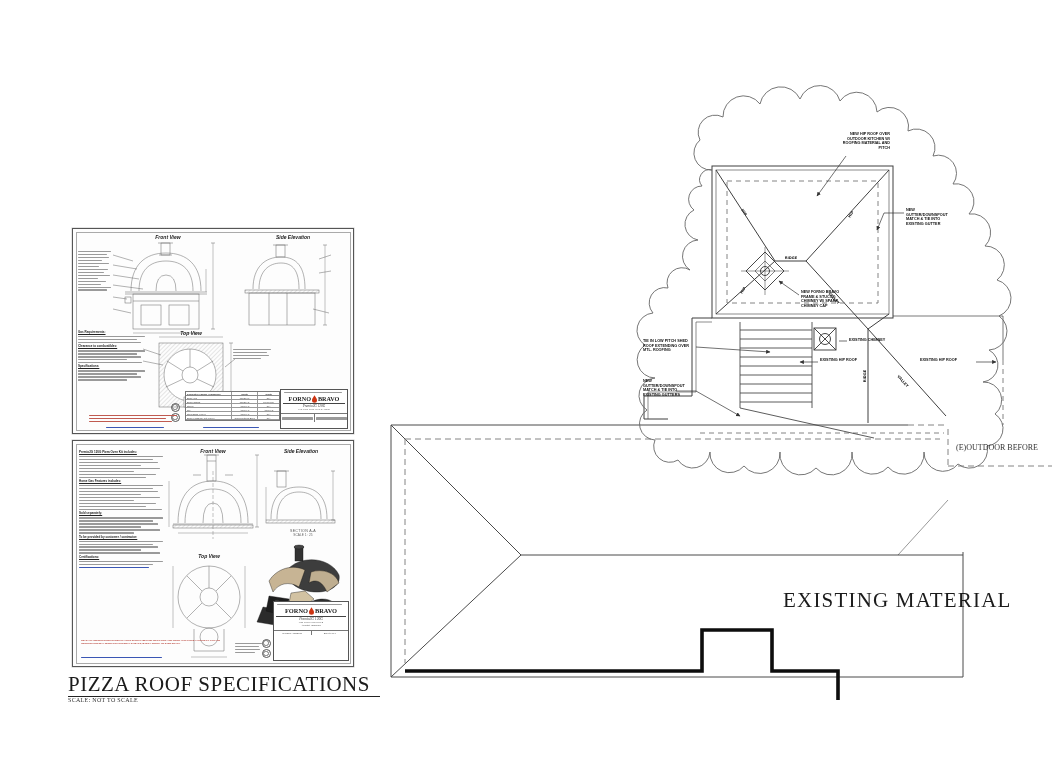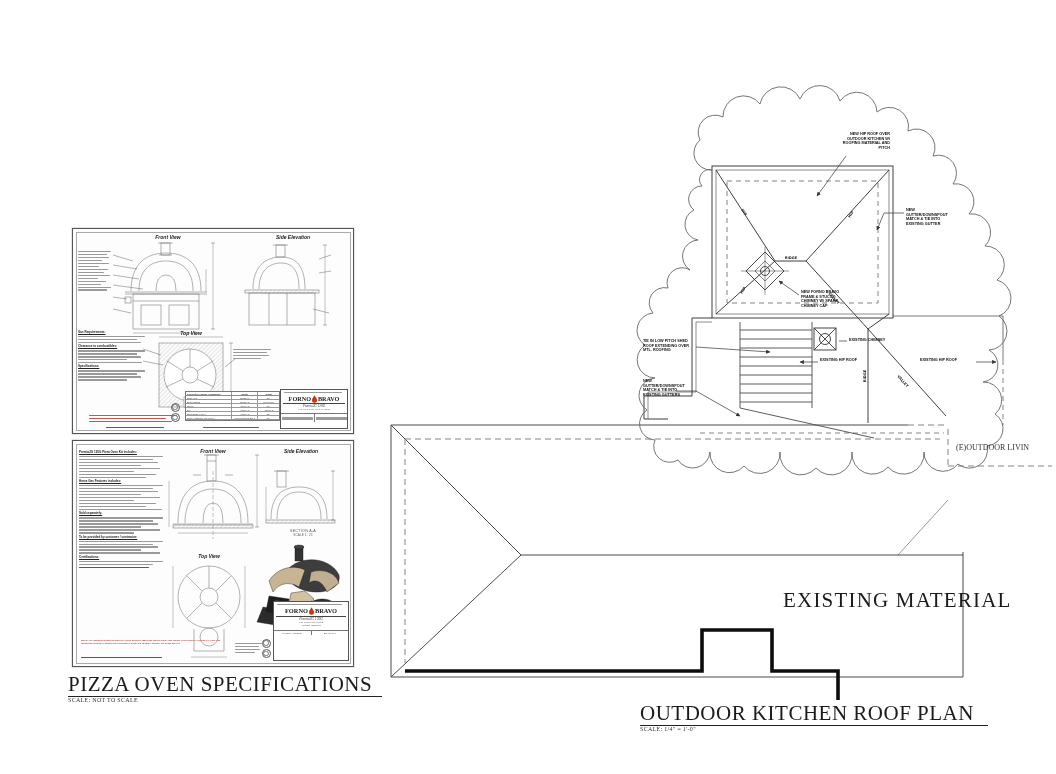--- a/index.html
+++ b/index.html
@@ -181,28 +181,24 @@
   <div class="ann" style="left:643px;top:339px;width:54px;">TIE IN LOW PITCH SHED
 ROOF EXTENDING OVER
 MTL. ROOFING</div>
   <div class="ann" style="left:643px;top:379px;width:50px;">NEW GUTTER/DOWNSPOUT
 MATCH &amp; TIE INTO
 EXISTING GUTTERS</div>
   <div class="ann" style="left:849px;top:338px;width:46px;">EXISTING CHIMNEY</div>
   <div class="ann" style="left:820px;top:358px;width:46px;">EXISTING HIP ROOF</div>
   <div class="ann" style="left:920px;top:358px;width:46px;">EXISTING HIP ROOF</div>
 
-  <div class="abs outdoor-living" style="left:956px;top:443px;">(E)OUTDOOR LIVIN</div>
+  <div class="abs outdoor-living" style="left:956px;top:443px;">(E)OUTDOOR BEFORE</div>
 
   <div class="abs residence-title" style="left:783px;top:588px;">EXISTING MATERIAL</div>
 
-  <div class="abs" style="left:640px;top:701px;">
-    <span class="big-title underlined" style="padding-right:14px;">OUTDOOR KITCHEN ROOF PLAN</span>
-    <div class="scale-note">SCALE: 1/4" = 1'-0"</div>
-  </div>
 
   <div class="sheet" style="left:72px;top:228px;width:280px;height:204px;">
     <div class="sheet-inner"></div>
 
     <svg class="svg-art" width="280" height="204" viewBox="0 0 280 204">
       <defs>
         <pattern id="h1" width="3" height="3" patternTransform="rotate(45)" patternUnits="userSpaceOnUse">
           <line x1="0" y1="0" x2="0" y2="3" stroke="#aaa" stroke-width="0.6"></line>
         </pattern>
       </defs>
@@ -562,17 +558,17 @@
       </div>
     </div>
 
     <div class="warn-text" style="left:8px;top:198px;width:148px;">READ ALL INSTRUCTIONS IN INSTALLATION MANUAL BEFORE INSTALLING AND USING APPLIANCE. FAILURE TO FOLLOW INSTRUCTIONS MAY RESULT IN PROPERTY DAMAGE, BODILY INJURY OR EVEN DEATH.</div>
     <div class="abs" style="left:8px;top:214px;width:148px;">
       <div class="blue-line" style="width:55%;margin-left:0;"></div>
     </div>
   </div>
 
   <div class="abs" style="left:68px;top:672px;">
-    <span class="big-title underlined">PIZZA OVEN SPECIFICATIONS</span>
+    <span class="big-title underlined">PIZZA ROOF SPECIFICATIONS</span>
     <div class="scale-note">SCALE: NOT TO SCALE</div>
   </div>
 
 </div>
 
 </body></html>

